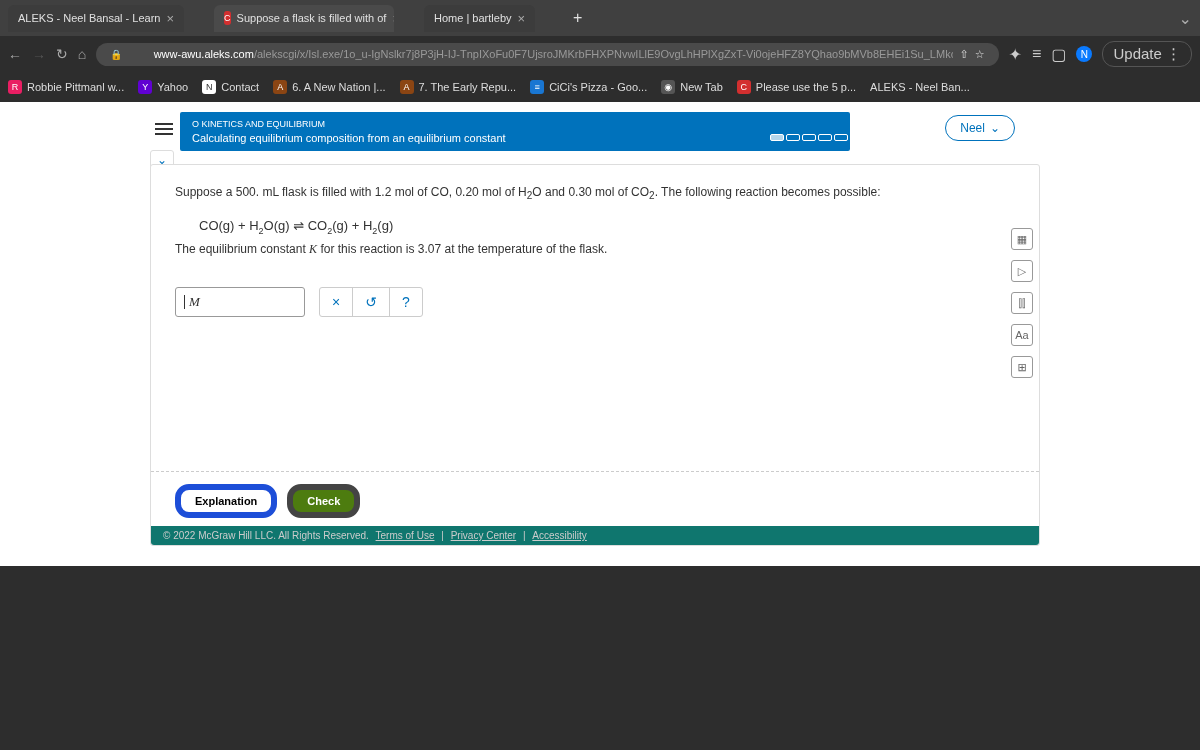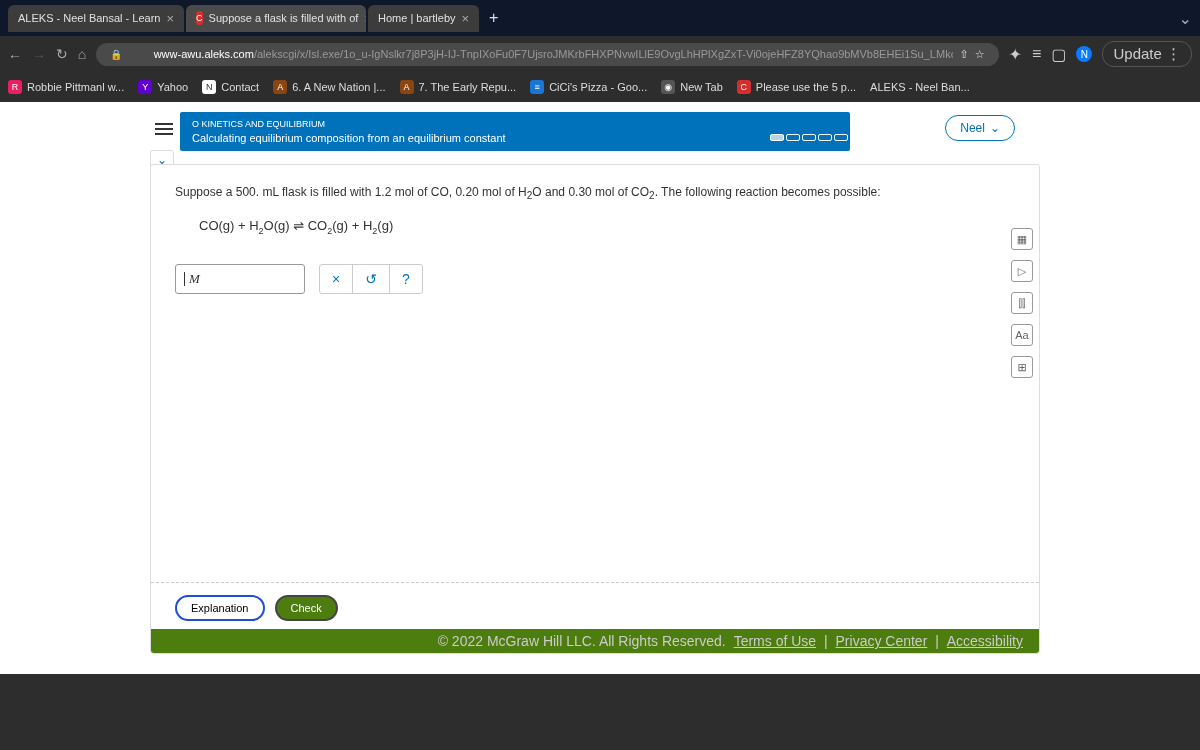--- a/index.html
+++ b/index.html
@@ -1,19 +1,19 @@
 <!DOCTYPE html>
 <html><head>
 <meta charset="utf-8">
 <style>
 * { margin: 0; padding: 0; box-sizing: border-box; font-family: Arial, sans-serif; }
 body { background: #2d2d2d; width: 1200px; height: 750px; overflow: hidden; }
 
 
-.browser-top { background: #0f172a; height: 36px; display: flex; align-items: center; padding: 0 8px; }
+.browser-top { background: #404040; height: 36px; display: flex; align-items: center; padding: 0 8px; gap: 28px; }
 .tab { background: #3c3c3c; color: #e0e0e0; font-size: 11px; padding: 6px 10px; margin-right: 2px; border-radius: 6px 6px 0 0; display: flex; align-items: center; gap: 6px; max-width: 180px; white-space: nowrap; overflow: hidden; }
 .tab.active { background: #4a4a4a; }
 .tab-close { color: #aaa; cursor: pointer; font-size: 13px; }
 .tab-add { color: #e0e0e0; padding: 4px 8px; cursor: pointer; }
 .browser-expand { margin-left: auto; color: #aaa; }
 
 .url-bar { background: #2d2d2d; height: 36px; display: flex; align-items: center; padding: 0 8px; gap: 10px; }
 .nav-btn { color: #aaa; cursor: pointer; font-size: 14px; }
 .nav-btn.disabled { color: #555; }
 .url-field { flex: 1; background: #4a4a4a; border-radius: 16px; padding: 5px 14px; color: #ddd; font-size: 11px; display: flex; align-items: center; gap: 6px; overflow: hidden; }
@@ -30,21 +30,21 @@
 .bk-icon { width: 14px; height: 14px; border-radius: 3px; display: flex; align-items: center; justify-content: center; font-size: 9px; }
 .bk-r { background: #e91e63; color: #fff; }
 .bk-y { background: #6001d2; color: #fff; }
 .bk-n { background: #fff; color: #333; }
 .bk-a { background: #8b4513; color: #fff; }
 .bk-c { background: #1976d2; color: #fff; }
 .bk-g { background: #555; color: #fff; }
 .bk-p { background: #d32f2f; color: #fff; }
 
 
-.app-area { background: #fff; height: 572px; position: relative; }
+.app-area { background: #fff; height: 464px; position: relative; }
 .hamburger { position: absolute; left: 155px; top: 18px; cursor: pointer; }
 .hamburger div { width: 18px; height: 2px; background: #333; margin: 3px 0; }
 .module-header { position: absolute; left: 180px; top: 10px; width: 670px; background: #0072bc; color: #fff; padding: 7px 12px; font-size: 11px; border-radius: 2px; }
 .module-topic { font-size: 9px; margin-bottom: 3px; }
 .progress-bar { position: absolute; left: 590px; top: 20px; display: flex; gap: 2px; align-items: center; }
 .prog-seg { width: 14px; height: 7px; border: 1px solid #fff; border-radius: 2px; }
 .prog-seg.filled { background: rgba(255,255,255,0.7); }
 .prog-text { color: #fff; font-size: 9px; margin-left: 6px; }
 .user-btn { position: absolute; right: 185px; top: 13px; border: 1px solid #0072bc; border-radius: 16px; padding: 5px 14px; color: #0072bc; font-size: 12px; display: flex; align-items: flex-end; gap: 5px; cursor: pointer; }
 
@@ -61,23 +61,23 @@
 .answer-input { border: 1px solid #999; border-radius: 3px; padding: 6px 8px; width: 130px; font-size: 13px; display: flex; align-items: center; gap: 4px; }
 .answer-input .cursor { width: 1px; height: 14px; background: #333; }
 .answer-input .unit { font-style: italic; font-family: 'Times New Roman', serif; }
 .tool-btns { display: flex; border: 1px solid #ccc; border-radius: 3px; }
 .tool-btn { padding: 6px 12px; color: #0072bc; border-right: 1px solid #ccc; cursor: pointer; font-size: 14px; }
 .tool-btn:last-child { border-right: none; }
 
 .side-tools { position: absolute; right: 167px; top: 126px; display: flex; flex-direction: column; gap: 10px; }
 .side-tool { width: 22px; height: 22px; border: 1px solid #999; border-radius: 3px; display: flex; align-items: center; justify-content: center; color: #666; font-size: 11px; cursor: pointer; background: #fff; }
 .action-btns { display: flex; gap: 10px; margin-bottom: 8px; padding-left: 24px; padding-top: 12px; border-top: 1px dashed #ccc; }
-.action-btn { border: 2px solid #1d4ed8; border-radius: 14px; padding: 5px 14px; font-size: 11px; cursor: pointer; background: #fff; }
+.action-btn { border: 6px solid #1d4ed8; border-radius: 14px; padding: 5px 14px; font-size: 11px; cursor: pointer; background: #fff; font-weight: bold; }
 .action-btn.check { background: #4d7c0f; color: #fff; border-color: #444; }
-.footer-bar { background: #4d7c0f; color: #ccc; font-size: 14px; padding: 4px 12px; text-align: right; border-radius: 0 0 3px 3px; }
+.footer-bar { background: #0f766e; color: #ccc; font-size: 10px; padding: 4px 12px; text-align: left; border-radius: 0 0 3px 3px; }
 .footer-bar a { color: #ccc; text-decoration: underline; margin: 0 4px; }
 </style>
 </head>
 <body>
 
 <div class="browser-top">
   <div class="tab">
     <span>ALEKS - Neel Bansal - Learn</span>
     <span class="tab-close">×</span>
   </div>
@@ -181,20 +181,23 @@
 
   <div class="chevron-tab">⌄</div>
 
   <div class="content">
     <div class="question-text">
       <span>Suppose a </span><span>500. mL</span><span> flask is filled with </span><span>1.2 mol</span><span> of </span><span>CO</span><span>, </span><span>0.20 mol</span><span> of </span><span>H</span><span class="sub">2</span><span>O</span><span> and </span><span>0.30 mol</span><span> of </span><span>CO</span><span class="sub">2</span><span>. The following reaction becomes possible:</span>
     </div>
     <div class="equation">
       <span>CO(g) + H</span><span class="sub">2</span><span>O(g)</span><span> ⇌ </span><span>CO</span><span class="sub">2</span><span>(g) + H</span><span class="sub">2</span><span>(g)</span>
     </div>
+    <div class="question-text">
+      <span>The equilibrium constant </span><span class="italic-k">K</span><span> for this reaction is </span><span>3.07</span><span> at the temperature of the flask.</span>
+    </div>
 
     <div class="answer-row">
       <div class="answer-input">
         <span class="cursor"></span>
         <span class="unit">M</span>
       </div>
       <div class="tool-btns">
         <span class="tool-btn">×</span>
         <span class="tool-btn">↺</span>
         <span class="tool-btn">?</span>

